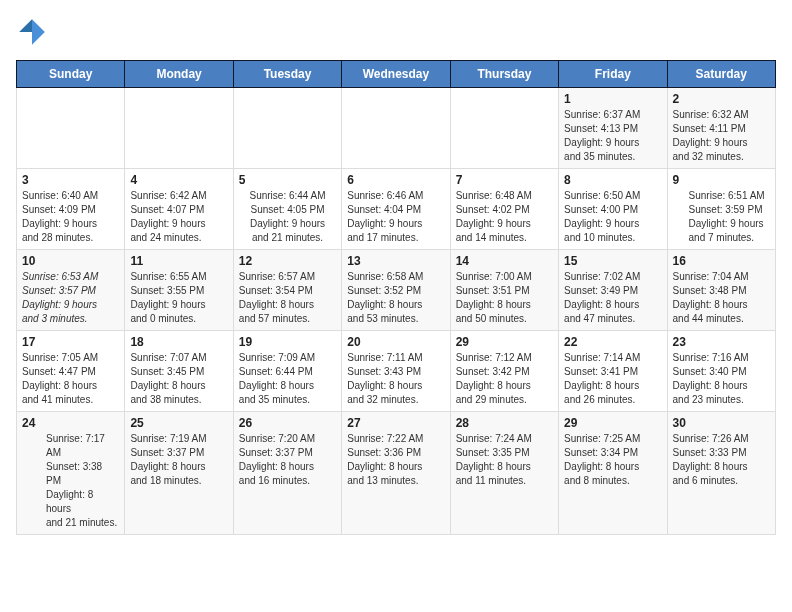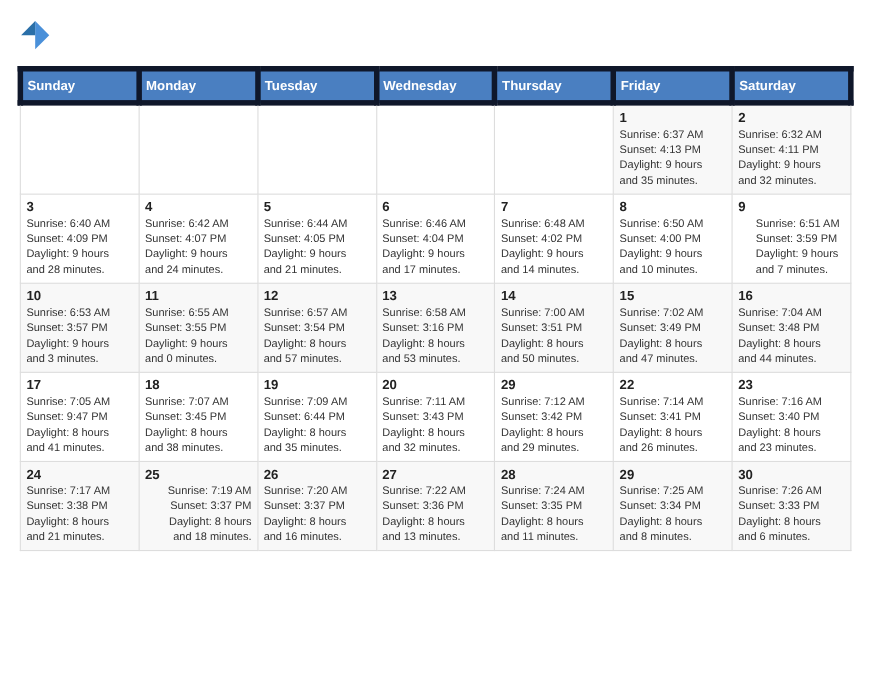--- a/index.html
+++ b/index.html
@@ -56,24 +56,24 @@
       width: 100%;
       border-collapse: collapse;
       font-size: 11px;
     }
     .calendar thead tr {
       background: #4a7fc1;
     }
     .calendar thead th {
       color: #fff;
       padding: 6px 4px;
-      text-align: left;
+      text-align: center;
       font-size: 12px;
       font-weight: bold;
-      border: 5px solid #0f172a;
+      border: 1px solid #0f172a;
     }
     .calendar tbody tr {
       background: #fff;
     }
     .calendar tbody tr:nth-child(odd) {
       background: #f8f8f8;
     }
     .calendar tbody td {
       border: 1px solid #ddd;
       padding: 4px 5px;
@@ -160,21 +160,21 @@
         </td>
         <td>
           <div class="day-number">4</div>
           <div class="day-info" style="white-space: pre-line;">Sunrise: 6:42 AM
 Sunset: 4:07 PM
 Daylight: 9 hours
 and 24 minutes.</div>
         </td>
         <td>
           <div class="day-number">5</div>
-          <div class="day-info" style="white-space: pre-line;">Sunrise: 6:44 AM
+          <div class="day-info" style="white-space: pre-line; text-align: center;">Sunrise: 6:44 AM
 Sunset: 4:05 PM
 Daylight: 9 hours
 and 21 minutes.</div>
         </td>
         <td>
           <div class="day-number">6</div>
           <div class="day-info" style="white-space: pre-line;">Sunrise: 6:46 AM
 Sunset: 4:04 PM
 Daylight: 9 hours
 and 17 minutes.</div>
@@ -197,21 +197,21 @@
           <div class="day-number">9</div>
           <div class="day-info" style="white-space: pre-line; margin-left: 16px;">Sunrise: 6:51 AM
 Sunset: 3:59 PM
 Daylight: 9 hours
 and 7 minutes.</div>
         </td>
       </tr>
       <tr>
         <td>
           <div class="day-number">10</div>
-          <div class="day-info" style="white-space: pre-line;">Sunrise: 6:53 AM
+          <div class="day-info" style="white-space: pre-line; font-style: italic;">Sunrise: 6:53 AM
 Sunset: 3:57 PM
 Daylight: 9 hours
 and 3 minutes.</div>
         </td>
         <td>
           <div class="day-number">11</div>
           <div class="day-info" style="white-space: pre-line;">Sunrise: 6:55 AM
 Sunset: 3:55 PM
 Daylight: 9 hours
 and 0 minutes.</div>
@@ -219,21 +219,21 @@
         <td>
           <div class="day-number">12</div>
           <div class="day-info" style="white-space: pre-line;">Sunrise: 6:57 AM
 Sunset: 3:54 PM
 Daylight: 8 hours
 and 57 minutes.</div>
         </td>
         <td>
           <div class="day-number">13</div>
           <div class="day-info" style="white-space: pre-line;">Sunrise: 6:58 AM
-Sunset: 3:16 PM
+Sunset: 3:52 PM
 Daylight: 8 hours
 and 53 minutes.</div>
         </td>
         <td>
           <div class="day-number">14</div>
           <div class="day-info" style="white-space: pre-line;">Sunrise: 7:00 AM
 Sunset: 3:51 PM
 Daylight: 8 hours
 and 50 minutes.</div>
         </td>
@@ -249,21 +249,21 @@
           <div class="day-info" style="white-space: pre-line;">Sunrise: 7:04 AM
 Sunset: 3:48 PM
 Daylight: 8 hours
 and 44 minutes.</div>
         </td>
       </tr>
       <tr>
         <td>
           <div class="day-number">17</div>
           <div class="day-info" style="white-space: pre-line;">Sunrise: 7:05 AM
-Sunset: 9:47 PM
+Sunset: 4:47 PM
 Daylight: 8 hours
 and 41 minutes.</div>
         </td>
         <td>
           <div class="day-number">18</div>
           <div class="day-info" style="white-space: pre-line;">Sunrise: 7:07 AM
 Sunset: 3:45 PM
 Daylight: 8 hours
 and 38 minutes.</div>
         </td>
@@ -299,28 +299,28 @@
           <div class="day-number">23</div>
           <div class="day-info" style="white-space: pre-line;">Sunrise: 7:16 AM
 Sunset: 3:40 PM
 Daylight: 8 hours
 and 23 minutes.</div>
         </td>
       </tr>
       <tr>
         <td>
           <div class="day-number">24</div>
-          <div class="day-info" style="white-space: pre-line;">Sunrise: 7:17 AM
+          <div class="day-info" style="white-space: pre-line; margin-left: 24px;">Sunrise: 7:17 AM
 Sunset: 3:38 PM
 Daylight: 8 hours
 and 21 minutes.</div>
         </td>
         <td>
           <div class="day-number">25</div>
-          <div class="day-info" style="white-space: pre-line; text-align: right;">Sunrise: 7:19 AM
+          <div class="day-info" style="white-space: pre-line;">Sunrise: 7:19 AM
 Sunset: 3:37 PM
 Daylight: 8 hours
 and 18 minutes.</div>
         </td>
         <td>
           <div class="day-number">26</div>
           <div class="day-info" style="white-space: pre-line;">Sunrise: 7:20 AM
 Sunset: 3:37 PM
 Daylight: 8 hours
 and 16 minutes.</div>

